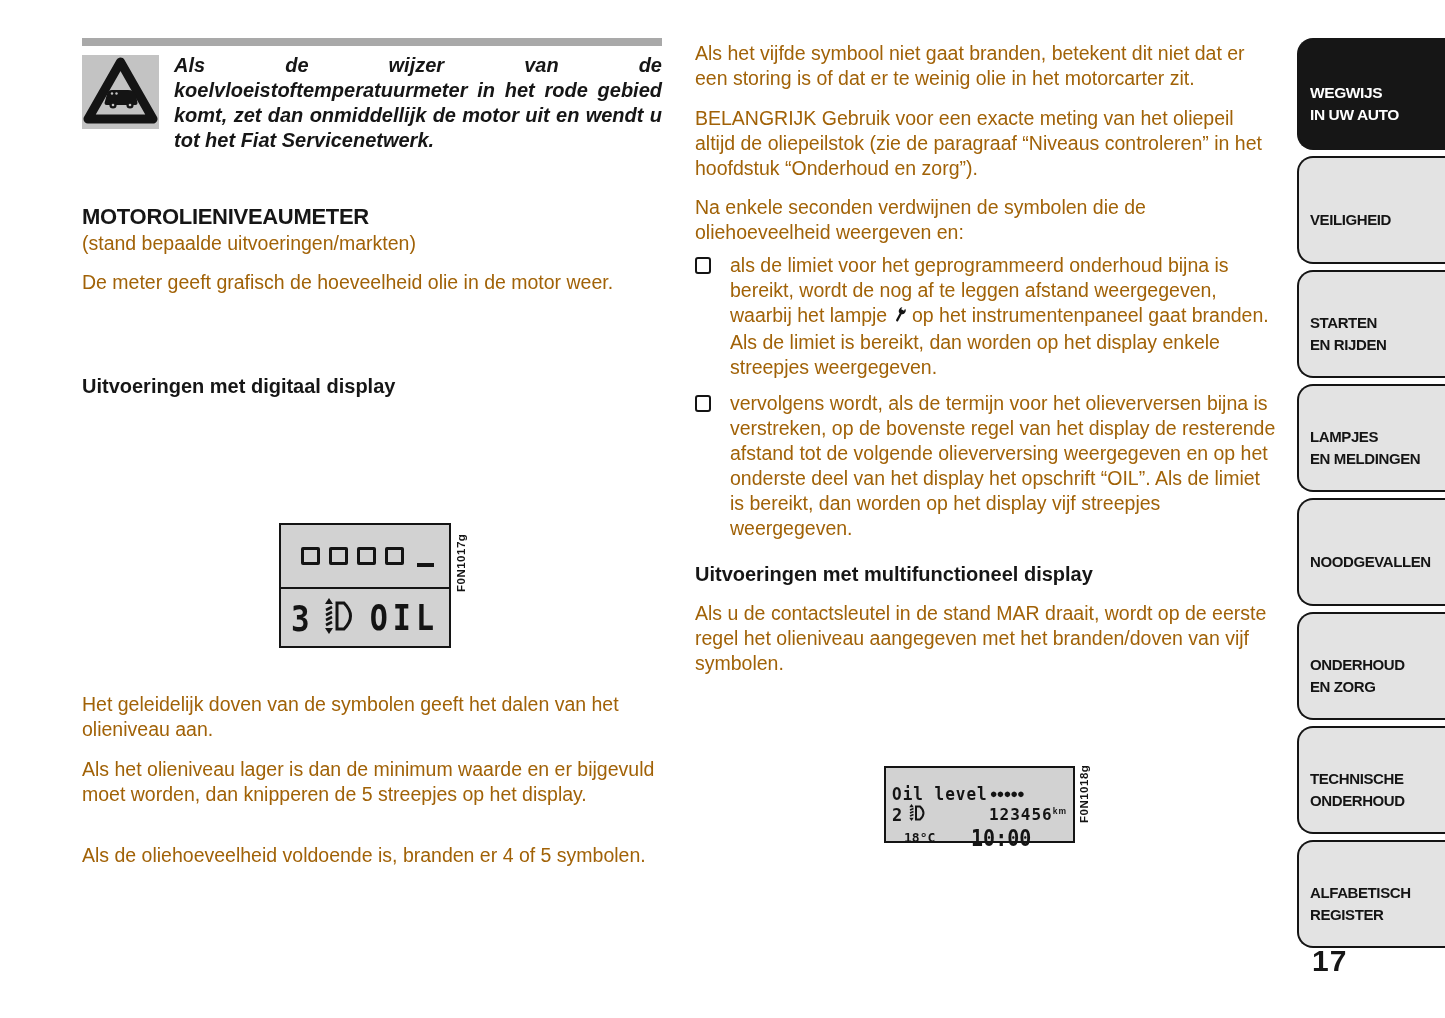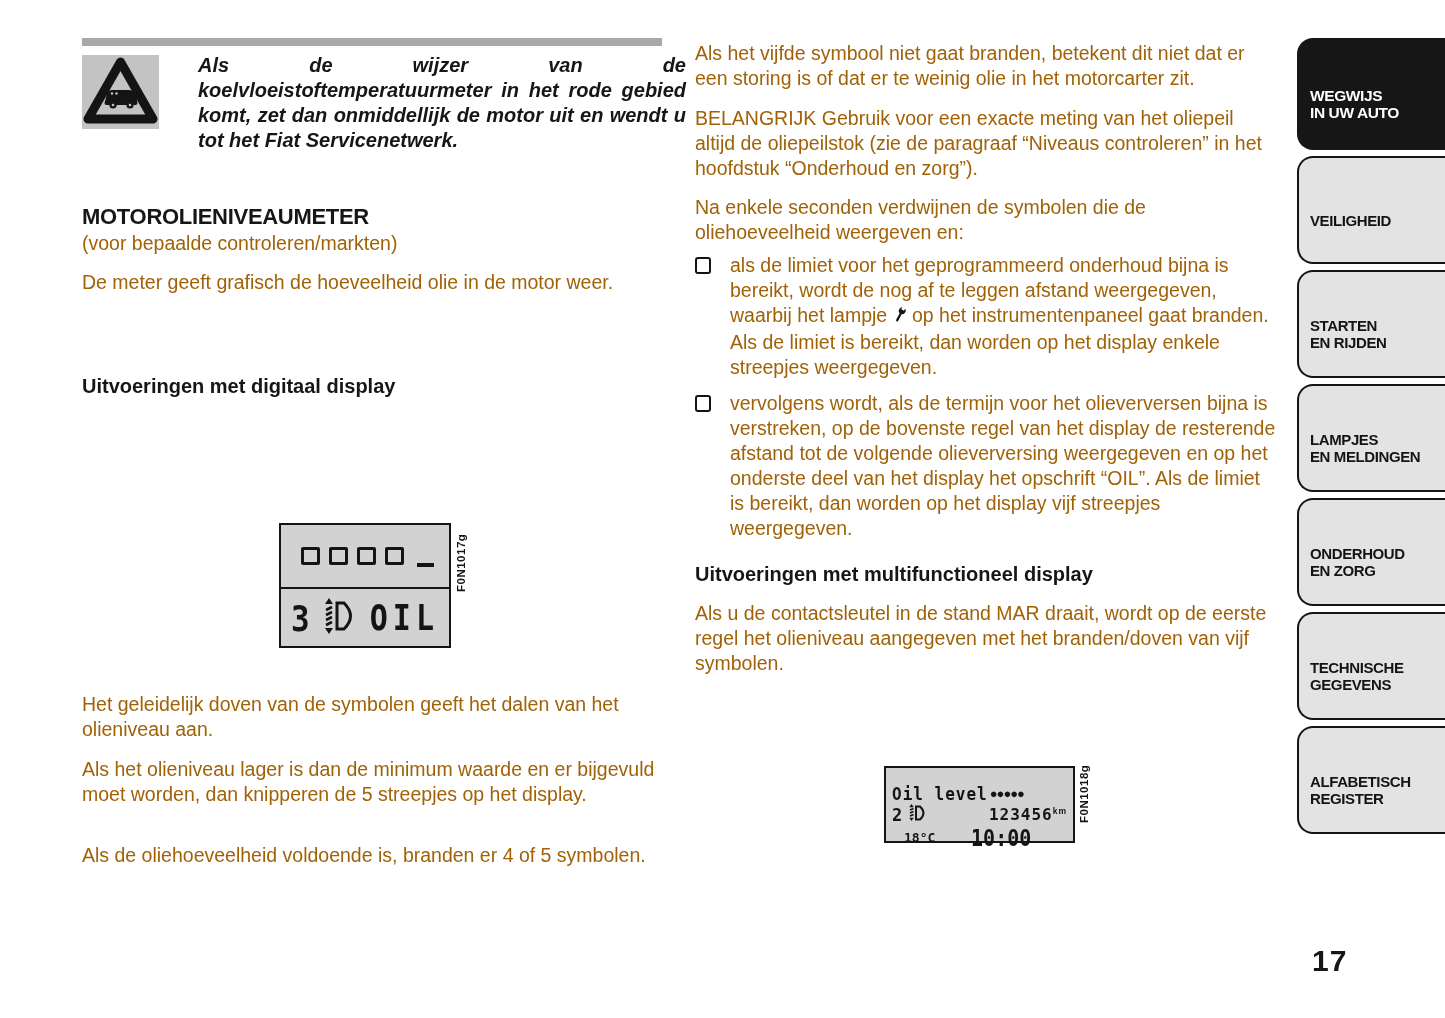--- a/index.html
+++ b/index.html
@@ -7,21 +7,21 @@
         font-family:"Liberation Sans",sans-serif;color:#161616;}
   .abs{position:absolute;}
   .body-text{font-size:19.5px;line-height:25px;color:#a16207;}
 
   
   .top-bar{left:82px;top:38px;width:580px;height:8px;background:#a9a9a9;}
 
   
   .warn-icon{left:82px;top:55px;width:77px;height:74px;background:#c3c3c3;}
   .warn-text{left:174px;top:53px;width:488px;font-size:20px;line-height:25px;
-             font-weight:bold;font-style:italic;text-align:justify;margin-left:24px;}
+             font-weight:bold;font-style:italic;text-align:justify;}
 
   
   .h-main{left:82px;top:204px;font-size:22px;font-weight:bold;letter-spacing:-0.3px;}
   .h-sub{left:82px;top:231px;}
   .lp1{left:82px;top:270px;width:580px;}
   .h-sec{font-size:20px;font-weight:bold;}
   .h-digitaal{left:82px;top:346px;margin-top:29px;}
   .lp2{left:82px;top:383px;width:580px;}
   .lp3{left:82px;top:692px;width:592px;}
   .lp4{left:82px;top:757px;width:592px;}
@@ -65,21 +65,21 @@
   .bullet-body{margin-left:19px;}
   .h-multi{left:695px;top:563px;}
   .rp4{left:695px;top:601px;width:580px;}
   .inline-icon{display:inline-block;vertical-align:-2px;}
 
   
   .sidebar{left:1297px;top:38px;width:148px;display:flex;flex-direction:column;}
   .tab{box-sizing:border-box;width:148px;height:108px;margin-bottom:6px;background:#e3e3e3;
        border:2px solid #141414;border-right:none;border-radius:16px 0 0 16px;
        display:flex;flex-direction:column;justify-content:center;padding-left:11px;}
-  .tab-label{font-size:15px;font-weight:bold;line-height:17px;letter-spacing:-0.4px;
+  .tab-label{font-size:15px;font-weight:bold;line-height:22px;letter-spacing:-0.4px;
              white-space:pre-line;color:#141414;margin-top:20px;}
   .tab-active{background:#161616;border-color:#161616;height:112px;}
   .tab-active .tab-label{color:#ffffff;font-size:15.5px;}
 
   .page-num{left:1312px;top:944px;font-size:30px;font-weight:bold;letter-spacing:1px;}
 </style>
 </head>
 <body>
 
 <div class="page">
@@ -96,21 +96,21 @@
       <circle cx="31" cy="50" r="1.3" fill="#c3c3c3"></circle>
       <circle cx="48" cy="50" r="3.6" fill="#141414"></circle>
       <circle cx="48" cy="50" r="1.3" fill="#c3c3c3"></circle>
       <circle cx="30" cy="38.5" r="1.2" fill="#c3c3c3"></circle>
       <circle cx="34.5" cy="38.5" r="1.2" fill="#c3c3c3"></circle>
     </svg>
   </div>
   <div class="abs warn-text">Als de wijzer van de koelvloeistoftemperatuurmeter in het rode gebied komt, zet dan onmiddellijk de motor uit en wendt u tot het Fiat Servicenetwerk.</div>
 
   <div class="abs h-main">MOTOROLIENIVEAUMETER</div>
-  <div class="abs h-sub body-text">(voor bepaalde controleren/markten)</div>
+  <div class="abs h-sub body-text">(stand bepaalde uitvoeringen/markten)</div>
   <div class="abs lp1 body-text">De meter geeft grafisch de hoeveelheid olie in de motor weer.</div>
   <div class="abs h-digitaal h-sec">Uitvoeringen met digitaal display</div>
 
   <div class="abs lcd display1">
     <div class="d1-top">
       <span class="seg-square"></span>
       <span class="seg-square"></span>
       <span class="seg-square"></span>
       <span class="seg-square"></span>
       <span class="seg-dash"></span>
@@ -200,26 +200,29 @@
     </div>
     <div class="tab">
       <span class="tab-label">STARTEN
 EN RIJDEN</span>
     </div>
     <div class="tab">
       <span class="tab-label">LAMPJES
 EN MELDINGEN</span>
     </div>
     <div class="tab">
+      <span class="tab-label">NOODGEVALLEN</span>
+    </div>
+    <div class="tab">
       <span class="tab-label">ONDERHOUD
 EN ZORG</span>
     </div>
     <div class="tab">
       <span class="tab-label">TECHNISCHE
-GEGEVENS</span>
+ONDERHOUD</span>
     </div>
     <div class="tab">
       <span class="tab-label">ALFABETISCH
 REGISTER</span>
     </div>
   </div>
 
   <div class="abs page-num">17</div>
 
 </div>

